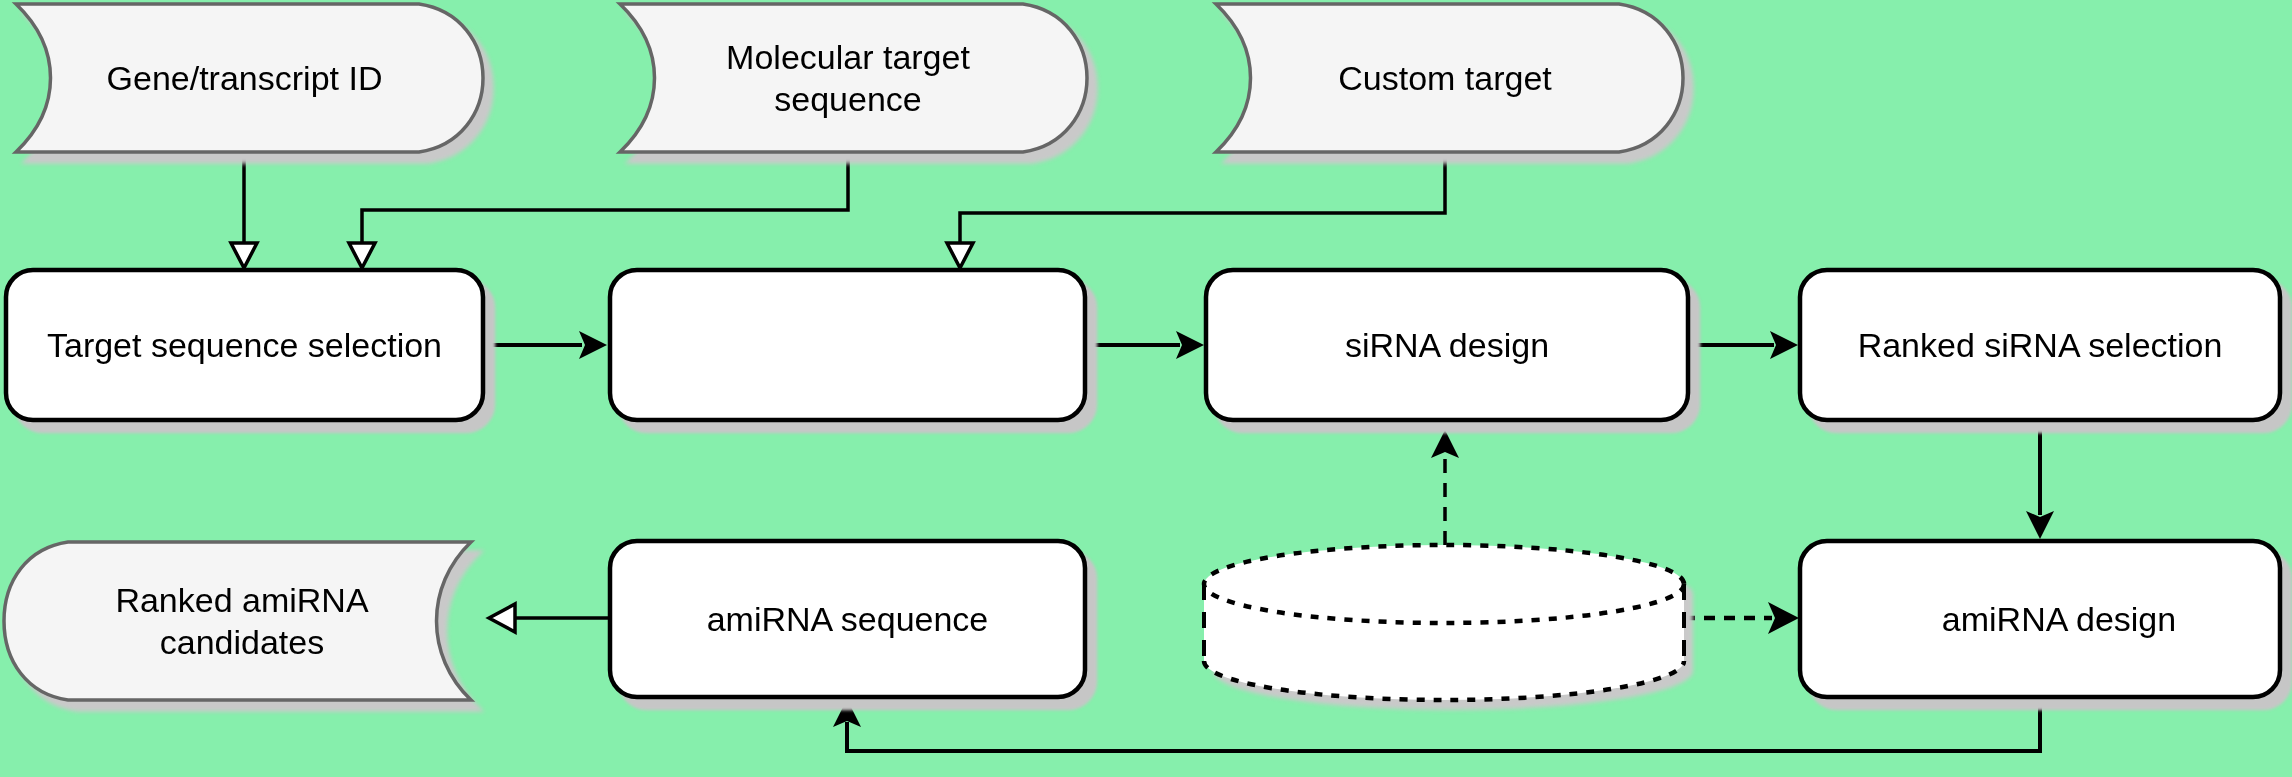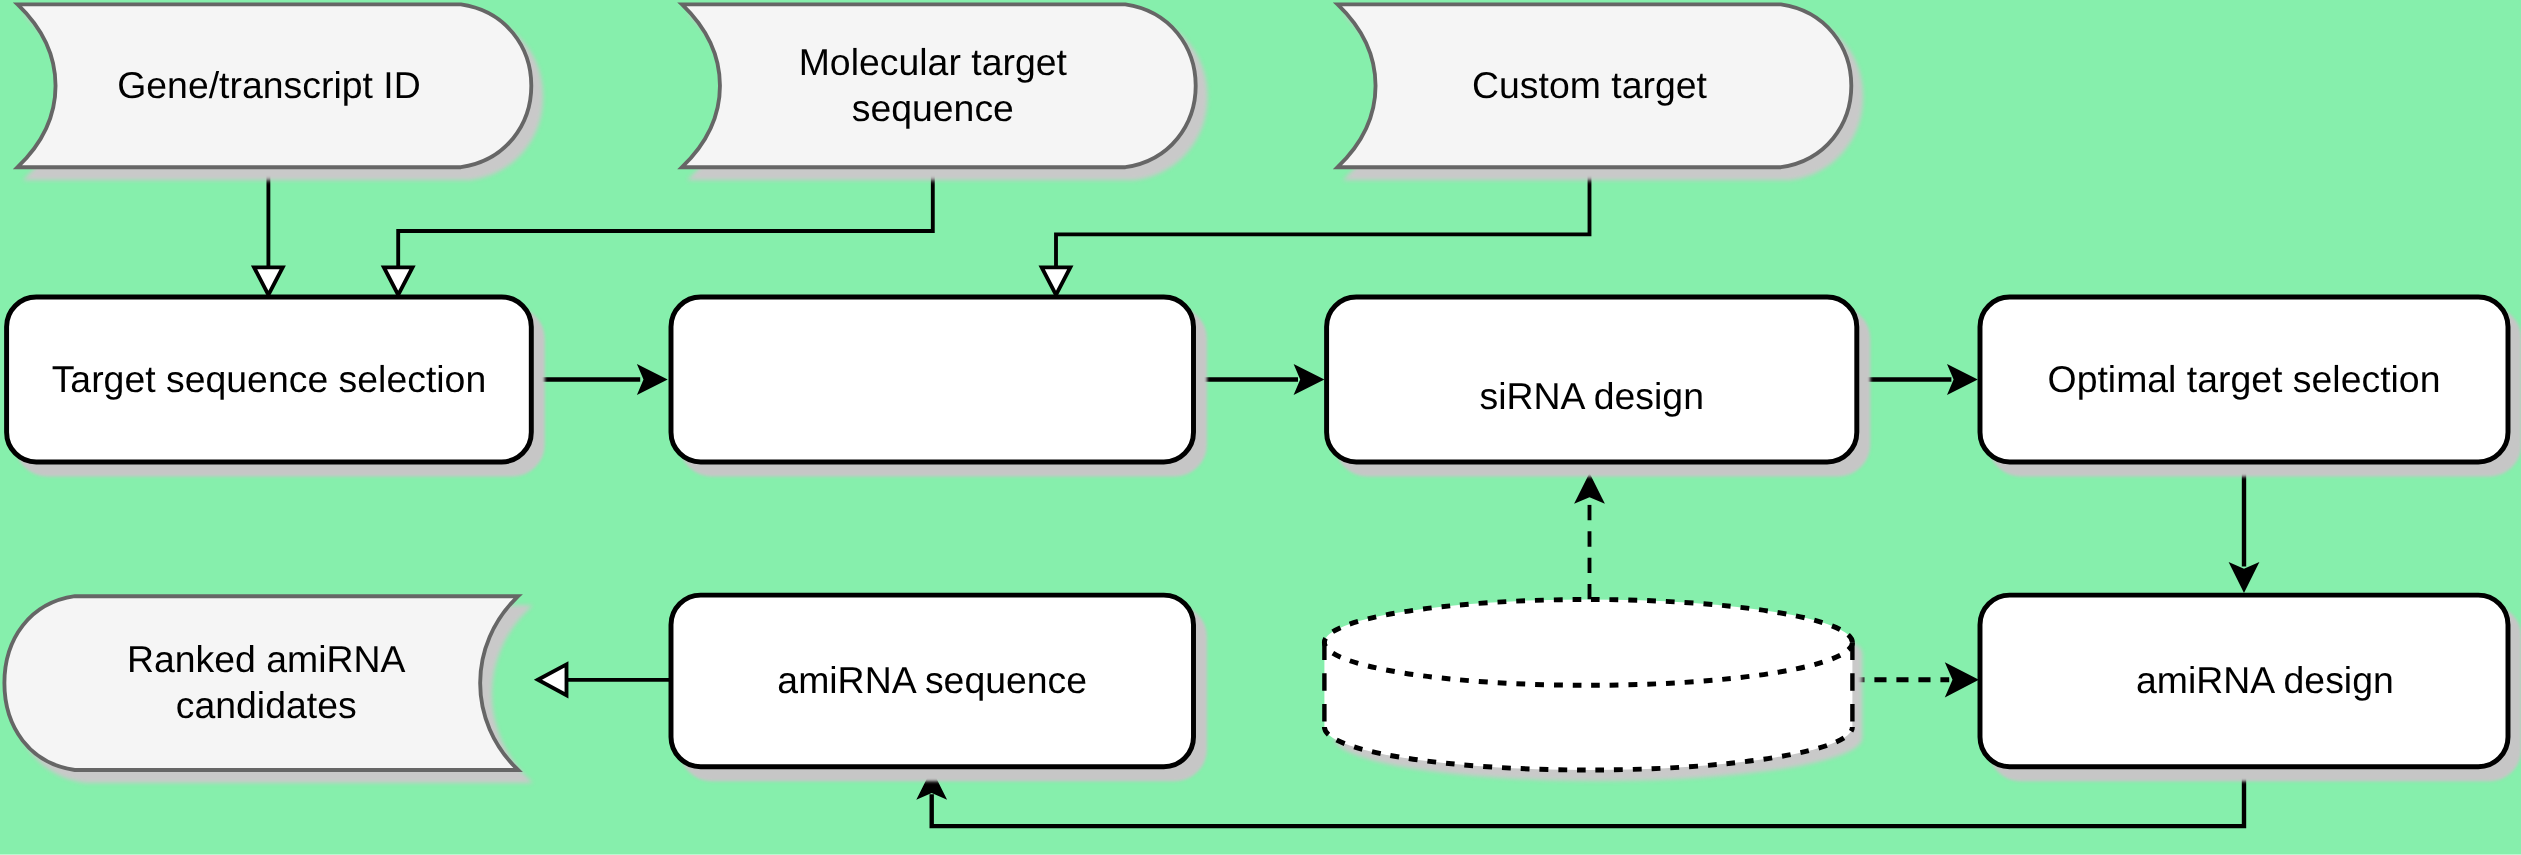--- a/index.html
+++ b/index.html
@@ -115,23 +115,23 @@
 
   <div class="node-label" style="left:6px;   top:4px;   width:477px; height:148px;">Gene/transcript ID</div>
 
   <div class="node-label" style="left:1206px;top:4px;   width:478px; height:148px;">Custom target</div>
 
   <div class="node-label" style="left:698px; top:4px;   width:300px; height:148px;">Molecular target sequence</div>
 
   <div class="node-label" style="left:6px;   top:270px; width:477px; height:150px;">Target sequence selection</div>
 
 
-  <div class="node-label" style="left:1206px;top:286px; width:482px; height:150px;">siRNA design</div>
+  <div class="node-label" style="left:1206px;top:270px; width:482px; height:150px;">siRNA design</div>
 
-  <div class="node-label" style="left:1800px;top:270px; width:480px; height:150px;">Optimal target selection</div>
+  <div class="node-label" style="left:1800px;top:270px; width:480px; height:150px;">Ranked siRNA selection</div>
 
   <div class="node-label" style="left:92px;  top:542px; width:300px; height:158px;text-align:center;">Ranked amiRNA candidates</div>
 
   <div class="node-label" style="left:610px; top:541px; width:475px; height:156px;">amiRNA sequence</div>
 
 
   <div class="node-label" style="left:1819px;top:541px; width:480px; height:156px;">amiRNA design</div>
 
 </div>
 

